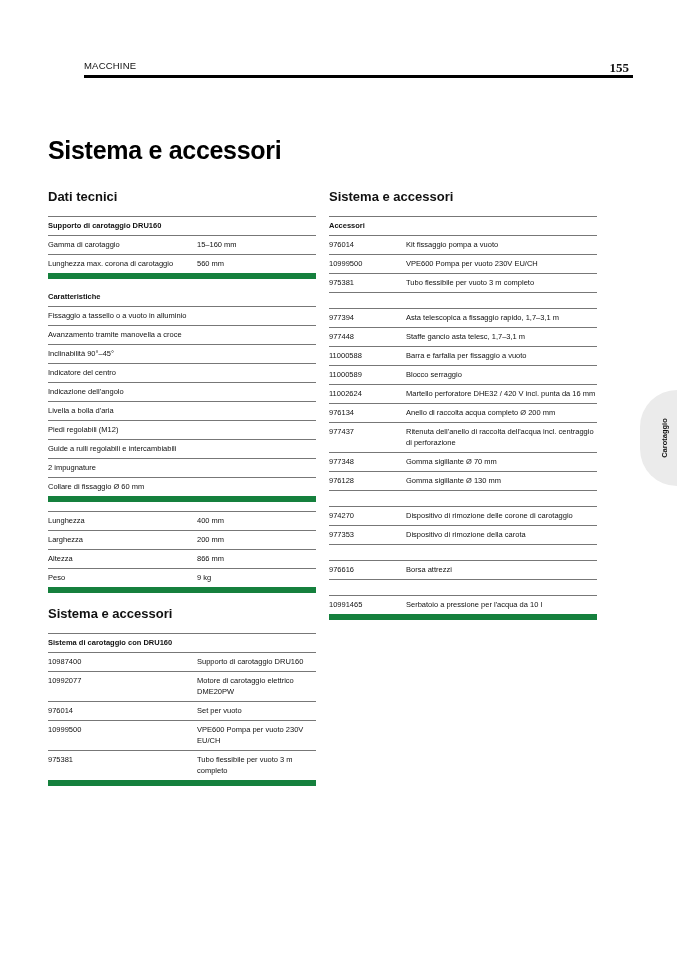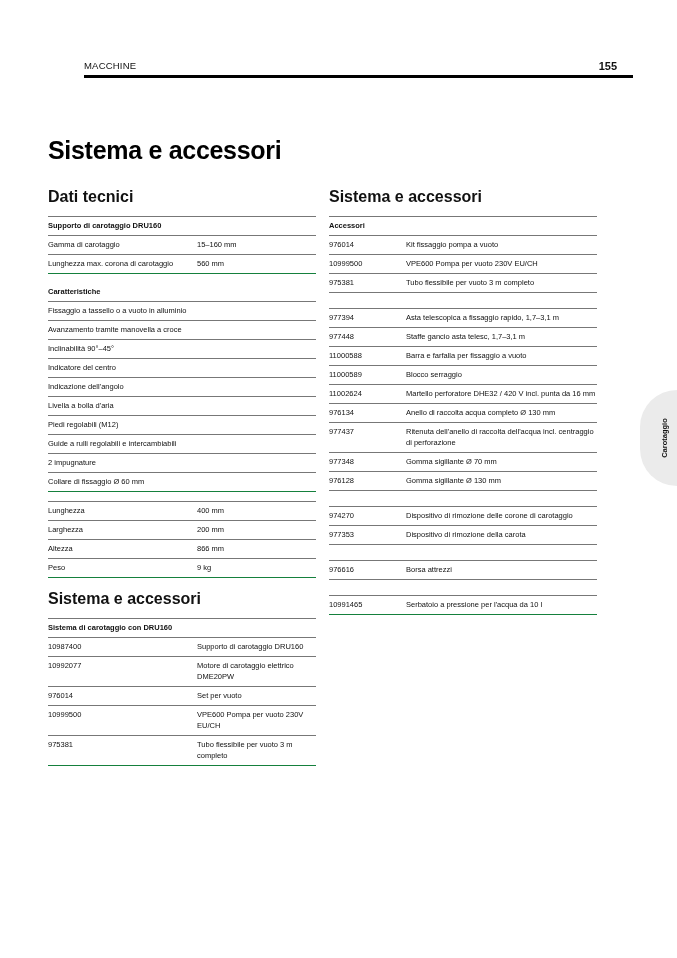--- a/index.html
+++ b/index.html
@@ -1,34 +1,34 @@
 <!DOCTYPE html>
 <html><head>
   <meta charset="utf-8">
   <style>
     * { box-sizing: border-box; margin: 0; padding: 0; }
     html, body { width: 677px; height: 958px; background: #ffffff; overflow: hidden; }
     body { position: relative; font-family: "Liberation Sans", sans-serif; color: #111; }
 
     .header { position: absolute; left: 48px; top: 60px; width: 549px; height: 20px; margin-left: 36px; }
     .header .section { position: absolute; left: 0; top: 0; font-size: 9.5px; letter-spacing: 0.2px; color: #111; }
-    .header .pagenum { position: absolute; right: 16px; top: 0; font-size: 11px; font-weight: bold; }
+    .header .pagenum { position: absolute; right: 4px; top: 0; font-size: 13px; font-weight: bold; font-family: Liberation Serif, serif; }
     .header .rule { position: absolute; left: 0; top: 15px; width: 549px; height: 3px; background: #000; }
 
     .page-title { position: absolute; left: 48px; top: 136px; font-size: 25px; font-weight: bold; letter-spacing: -0.3px; color: #000; }
 
     .col { position: absolute; }
     .col-left { left: 48px; top: 190px; width: 268px; }
     .col-right { left: 329px; top: 190px; width: 268px; }
 
-    .sec-title { font-size: 16px; font-weight: bold; height: 26px; line-height: 13px; }
+    .sec-title { font-size: 13px; font-weight: bold; height: 26px; line-height: 13px; }
 
     table { width: 100%; border-collapse: collapse; font-size: 7.5px; }
     td { vertical-align: top; padding: 3px 0 4px 0; line-height: 11px; border-top: 1px solid #777; }
-    tr.last td { border-bottom: 1px solid #15803d; margin-left: 32px; }
+    tr.last td { border-bottom: 6px solid #15803d; margin-left: 32px; }
     td.key { width: 149px; }
     .col-right td.key { width: 77px; }
     tr.head td { font-weight: bold; }
     tr.gap-after-line td { border-top: 1px solid #777; height: 16px; padding: 0; }
 
     .tab {
       position: absolute; left: 640px; top: 390px; width: 37px; height: 96px;
       background: #ebebeb; border-radius: 48px 0 0 48px;
     }
     .tab span {
@@ -195,21 +195,21 @@
     <tr>
           <td class="key">11000589</td>
           <td>Blocco serraggio</td>
         </tr>
     <tr>
           <td class="key">11002624</td>
           <td>Martello perforatore DHE32 / 420 V incl. punta da 16 mm</td>
         </tr>
     <tr>
           <td class="key">976134</td>
-          <td>Anello di raccolta acqua completo Ø 130 mm</td>
+          <td>Anello di raccolta acqua completo Ø 200 mm</td>
         </tr>
     <tr>
           <td class="key">977437</td>
           <td>Ritenuta dell'anello di raccolta dell'acqua incl. centraggio di perforazione</td>
         </tr>
     <tr>
           <td class="key">977348</td>
           <td>Gomma sigillante Ø 70 mm</td>
         </tr>
     <tr>

